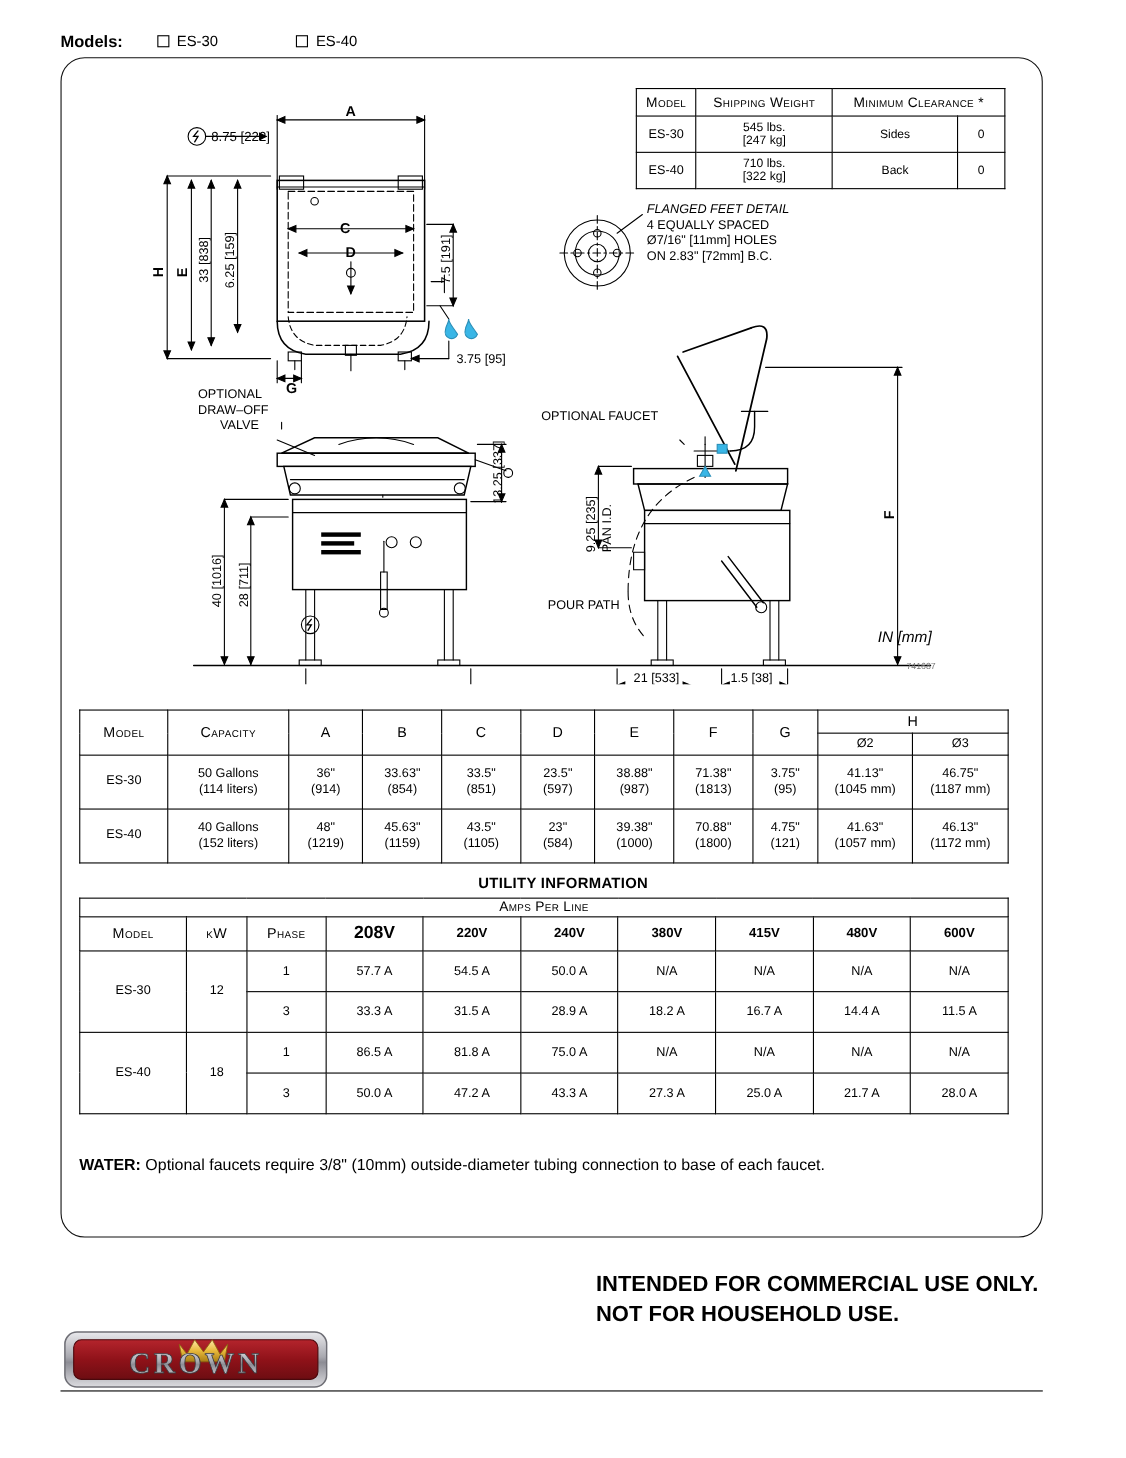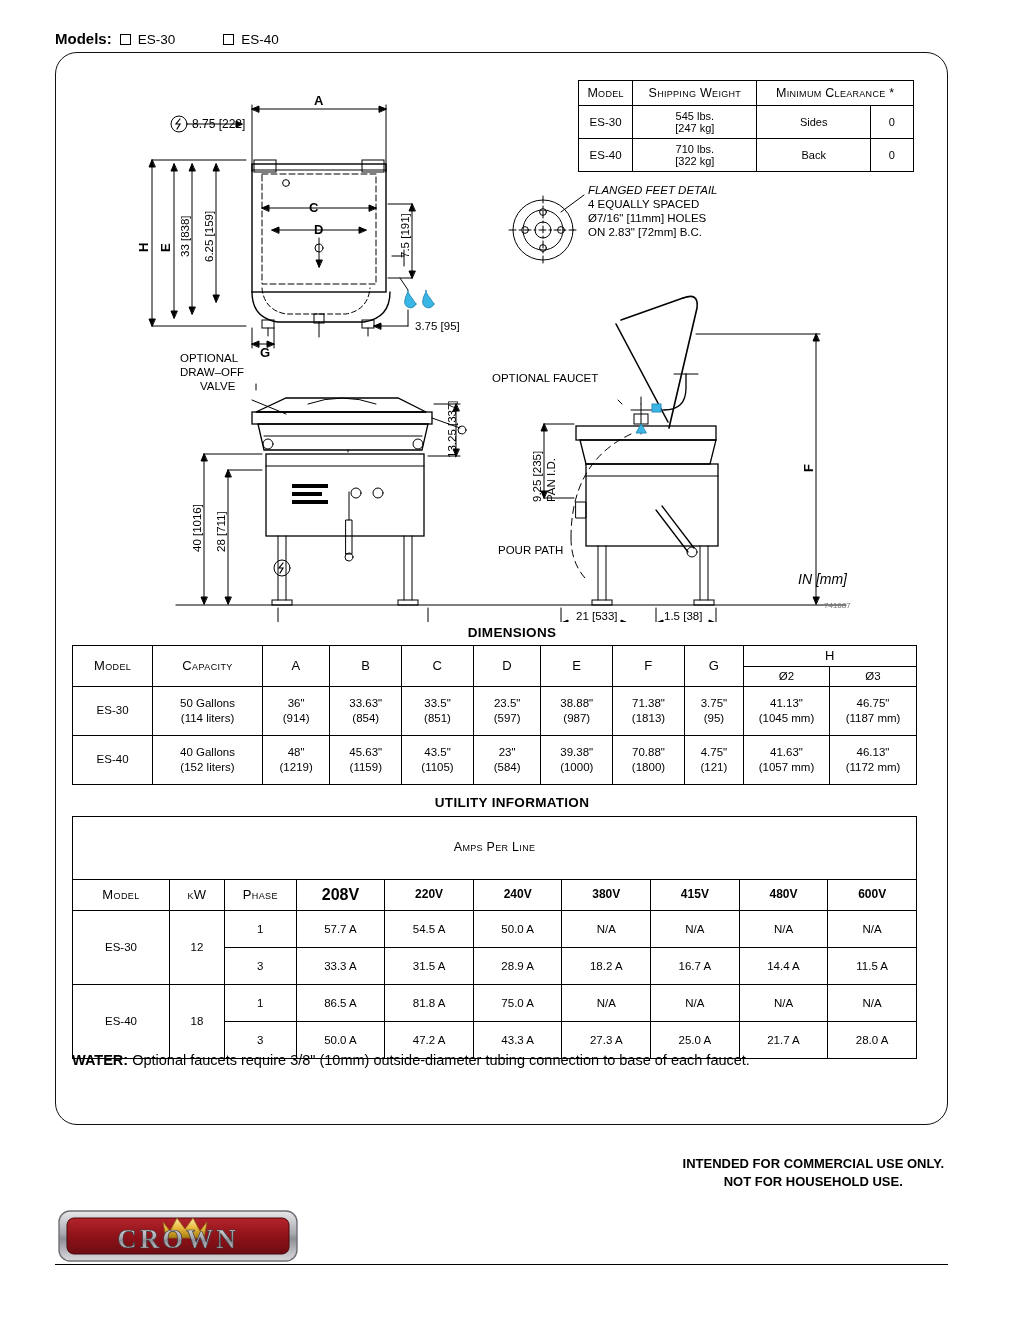--- a/index.html
+++ b/index.html
@@ -9,21 +9,21 @@
     font-family:"Liberation Sans", sans-serif;
     color:#000;
     -webkit-font-smoothing:antialiased;
   }
   .page{position:absolute;inset:0;}
 
   
   .models-line{
     position:absolute;left:55px;top:30px;
     font-size:15px;font-weight:bold;
-    display:flex;align-items:flex-end;gap:0;
+    display:flex;align-items:flex-start;gap:23px;
   }
   .models-line .mlabel{font-size:15px;font-weight:bold;}
   .chk{display:inline-flex;align-items:center;gap:7px;font-size:13.5px;font-weight:normal;}
   .chk .box{
     display:inline-block;width:9px;height:9px;border:1px solid #000;background:#fff;
   }
   .chk.first{margin-left:8px;}
   .chk.second{margin-left:48px;}
 
   
@@ -78,22 +78,22 @@
 
   
   .water{
     position:absolute;left:72px;top:1052px;width:840px;
     font-size:14.5px;
   }
   .water b{font-weight:bold;}
 
   
   .commercial{
-    position:absolute;right:80px;top:1155px;text-align:center;
-    font-size:13px;font-weight:bold;line-height:1.35;
+    position:absolute;right:80px;top:1155px;text-align:left;
+    font-size:20px;font-weight:bold;line-height:1.35;
   }
   .addr{
     position:absolute;right:80px;top:1229px;text-align:right;
     font-size:12.5px;line-height:1.45;
   }
   .formrev{
     position:absolute;left:55px;top:1324px;font-size:12px;
   }
   .rule{
     position:absolute;left:55px;top:1264px;width:893px;height:0;
@@ -409,21 +409,20 @@
       <td>
         <span>710 lbs.</span><br>
         <span>[322 kg]</span>
       </td>
       <td>Back</td>
       <td>0</td>
     </tr>
   </tbody>
     </table>
 
-  <div class="sect-title" style="top:625px;left:0;">DIMENSIONS</div>
 
   <div class="dim-wrap">
     <table class="grid">
       <colgroup>
         <col style="width:9.5%">
           <col style="width:13%">
           <col style="width:8%">
           <col style="width:8.5%">
         <col style="width:8.5%">
           <col style="width:8%">
@@ -499,21 +498,21 @@
         <col style="width:10.5%">
           <col style="width:10.5%">
           <col style="width:10.5%">
         <col style="width:10.5%">
           <col style="width:10.5%">
           <col style="width:10.5%">
           <col style="width:10.5%">
       </colgroup>
       <tbody>
           <tr>
-        <th colspan="10" class="sub" style="padding:23px 2px;">Amps Per Line</th>
+        <th colspan="10" class="sub" style="padding:0 2px;">Amps Per Line</th>
       </tr>
       <tr>
         <th class="hdr">Model</th>
         <th class="hdr">kW</th>
         <th class="hdr">Phase</th>
         <th style="font-weight:bold;font-size:16px;margin-left:44px;">208V</th>
         <th style="font-weight:bold;font-size:12px;">220V</th>
         <th style="font-weight:bold;font-size:12px;">240V</th>
         <th style="font-weight:bold;font-size:12px;">380V</th>
         <th style="font-weight:bold;font-size:12px;">415V</th>

